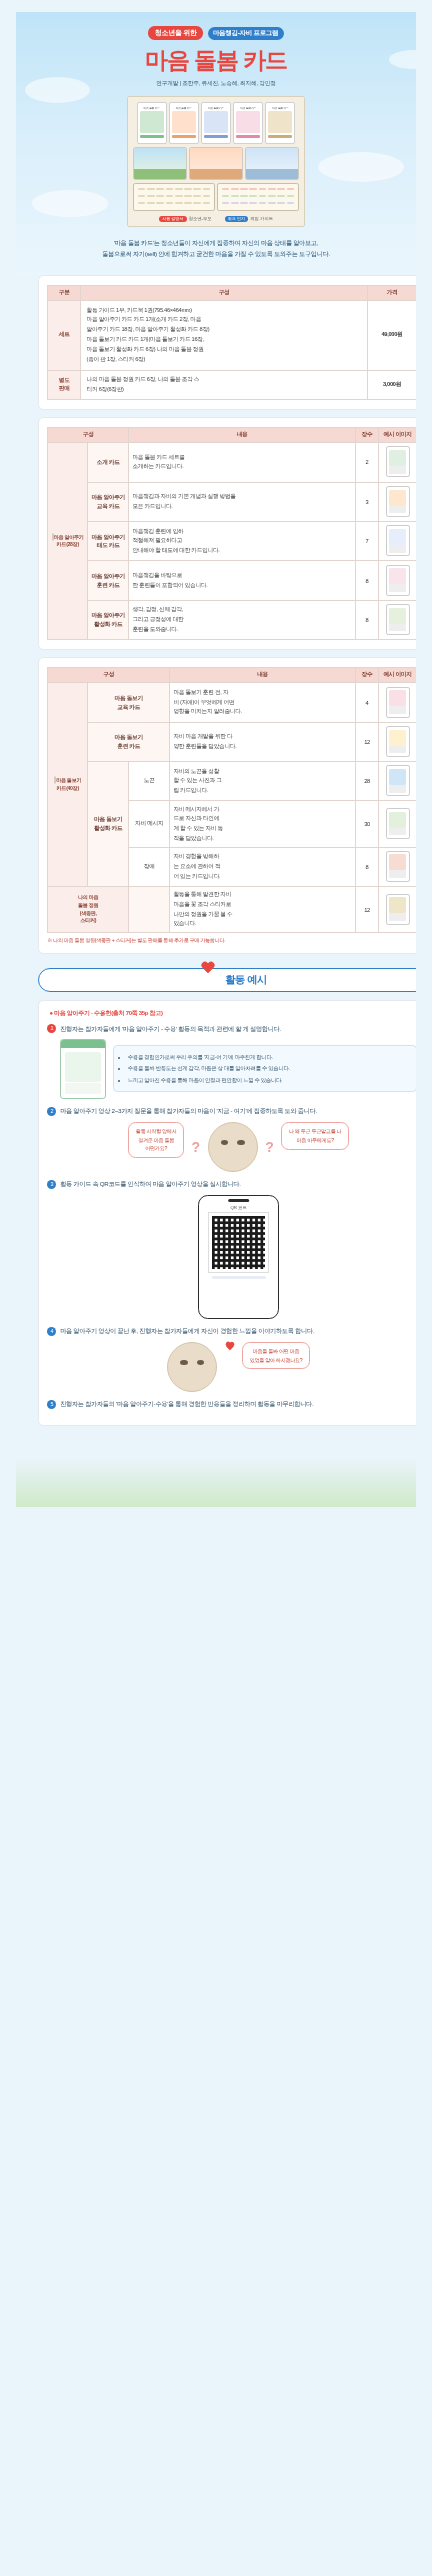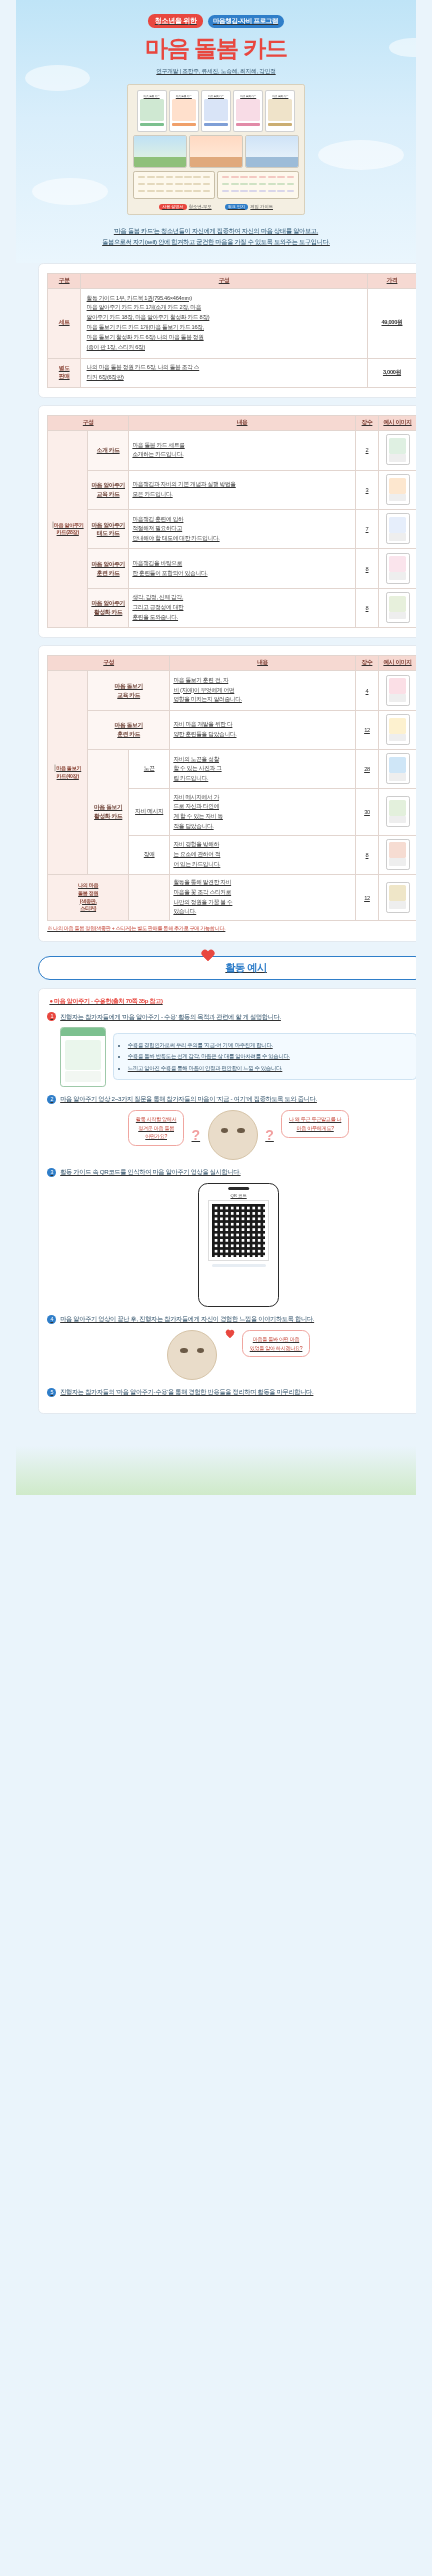--- a/index.html
+++ b/index.html
@@ -3,21 +3,21 @@
 <meta charset="utf-8">
 <style>
   * { box-sizing: border-box; }
   html, body { margin:0; padding:0; }
   body {
     width: 432px;
     font-family: "Liberation Sans", sans-serif;
     background: #eaf4fb;
     color: #333;
   }
-  .page { width:400px; margin:0 auto; position:relative; overflow:hidden;text-decoration:underline; }
+  .page { width:400px; margin:12px auto; position:relative; overflow:hidden; }
 
   
   .hero {
     position:relative;
     background: linear-gradient(180deg,#bfe4f7 0%, #d9eefb 45%, #eaf6fd 100%);
     padding: 14px 0 5.4px;
     text-align:center;
   }
   .hero-cloud {
     position:absolute; border-radius:50%; background:rgba(255,255,255,.55);

